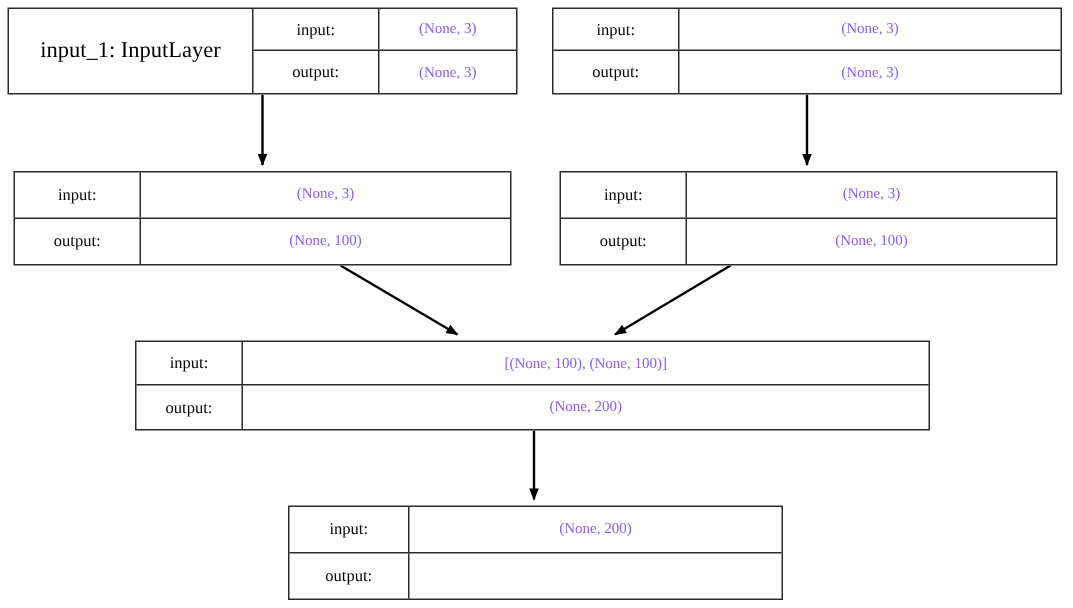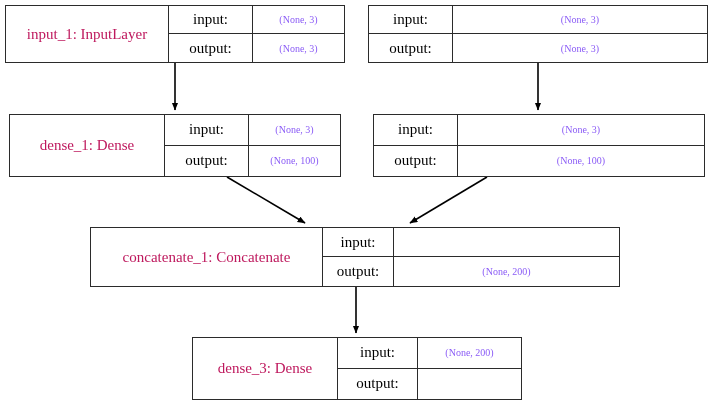--- a/index.html
+++ b/index.html
@@ -27,21 +27,21 @@
     align-items: stretch;
   }
   .node-name {
     box-sizing: border-box;
     display: flex;
     align-items: center;
     justify-content: center;
     text-align: center;
     padding: 0 8px;
     font-size: 15px;
-    color: #be185d;
+    color: #000000;
     white-space: nowrap;
     border-right: 1.6px solid #2b2b2b;
   }
   .node-io {
     box-sizing: border-box;
     display: flex;
     flex-direction: column;
     flex: 1 1 auto;
   }
   .io-row {
@@ -52,21 +52,21 @@
     align-items: stretch;
   }
   .io-row.top {
     border-bottom: 1.6px solid #2b2b2b;
   }
   .io-label {
     box-sizing: border-box;
     display: flex;
     align-items: center;
     justify-content: center;
-    font-size: 15px;
+    font-size: 11px;
     color: #000000;
     white-space: nowrap;
     border-right: 1.6px solid #2b2b2b;
   }
   .io-value {
     box-sizing: border-box;
     display: flex;
     align-items: center;
     justify-content: center;
     flex: 1 1 auto;
@@ -149,21 +149,20 @@
         <div class="io-value">(None, 3)</div>
       </div>
       <div class="io-row">
         <div class="io-label">output:</div>
         <div class="io-value">(None, 3)</div>
       </div>
     </div>
   </div>
 
   <div class="node" id="node-dense-1">
-    <div class="node-name">dense_1: Dense</div>
     <div class="node-io">
       <div class="io-row top">
         <div class="io-label">input:</div>
         <div class="io-value">(None, 3)</div>
       </div>
       <div class="io-row">
         <div class="io-label">output:</div>
         <div class="io-value">(None, 100)</div>
       </div>
     </div>
@@ -176,34 +175,33 @@
         <div class="io-value">(None, 3)</div>
       </div>
       <div class="io-row">
         <div class="io-label">output:</div>
         <div class="io-value">(None, 100)</div>
       </div>
     </div>
   </div>
 
   <div class="node" id="node-concat">
-    <div class="node-name">concatenate_1: Concatenate</div>
-    <div class="node-io">
-      <div class="io-row top">
-        <div class="io-label">input:</div>
+    <div class="node-io">
+      <div class="io-row top">
+        <div class="io-label">input:</div>
+        <div class="io-value">[(None, 100), (None, 100)]</div>
       </div>
       <div class="io-row">
         <div class="io-label">output:</div>
         <div class="io-value">(None, 200)</div>
       </div>
     </div>
   </div>
 
   <div class="node" id="node-dense-3">
-    <div class="node-name">dense_3: Dense</div>
     <div class="node-io">
       <div class="io-row top">
         <div class="io-label">input:</div>
         <div class="io-value">(None, 200)</div>
       </div>
       <div class="io-row">
         <div class="io-label">output:</div>
       </div>
     </div>
   </div>

